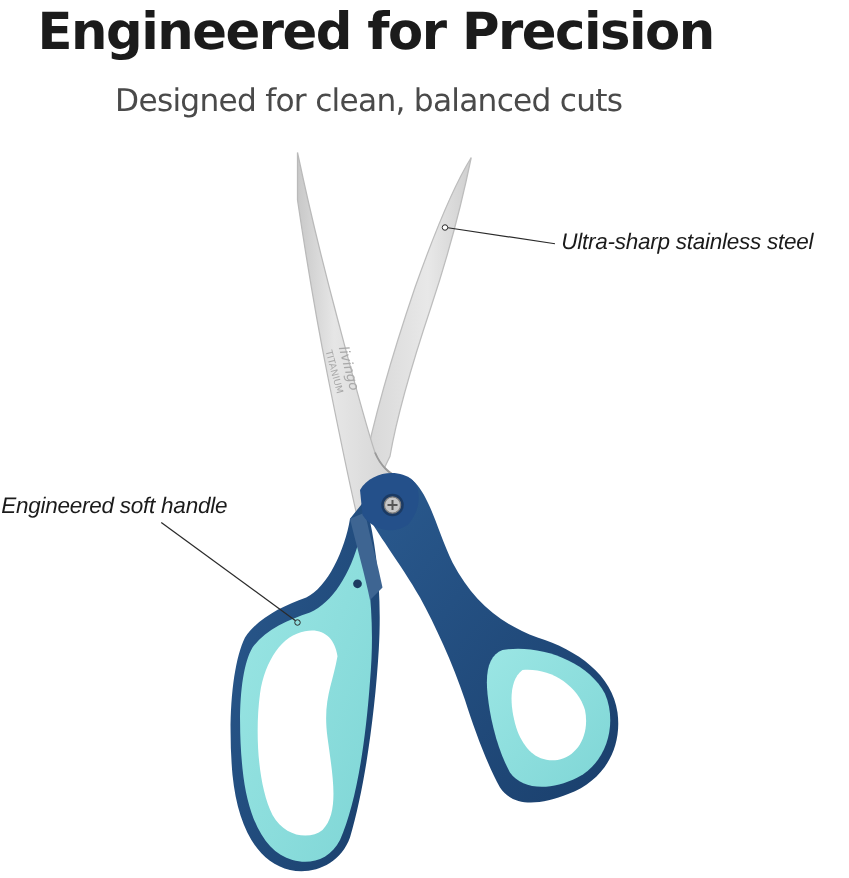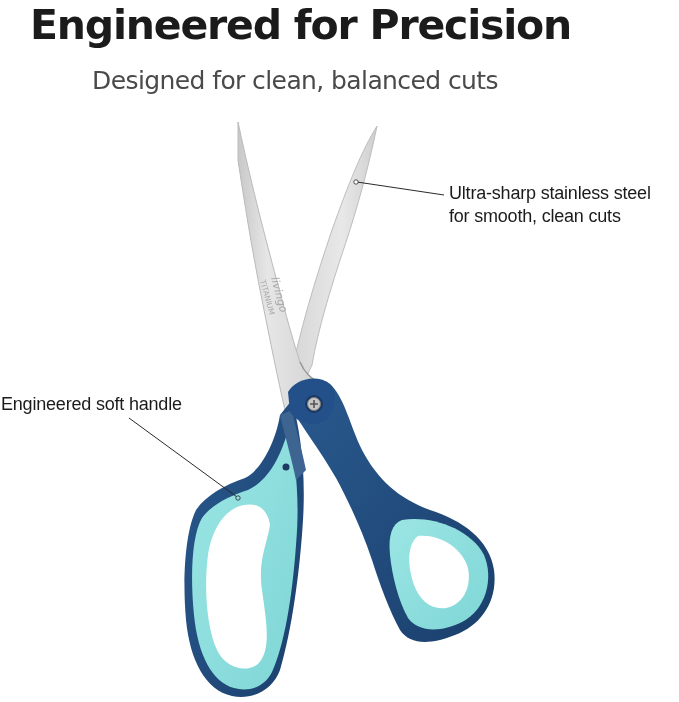--- a/index.html
+++ b/index.html
@@ -40,20 +40,21 @@
       color: #4a4a4a;
       line-height: 36px;
     }
     .callout {
       position: absolute;
       font-family: "Liberation Sans", "DejaVu Sans", sans-serif;
       color: #1b1b1b;
       font-size: 18px;
       line-height: 23px;
       letter-spacing: -0.2px;
+      font-style: italic;
     }
     .callout-blade {
       left: 449px;
       top: 182px;
     }
     .callout-handle {
       left: 1px;
       top: 393px;
     }
     .illustration {
@@ -138,20 +139,19 @@
       <circle cx="356" cy="182" r="2.2" fill="#ffffff" stroke="#2a2a2a" stroke-width="0.8"></circle>
     </g>
     <g>
       <line x1="129" y1="418" x2="237" y2="497" stroke="#2a2a2a" stroke-width="1"></line>
       <circle cx="238" cy="498" r="2.2" fill="#8fe0df" stroke="#2a2a2a" stroke-width="0.8"></circle>
     </g>
   </svg>
 
   <div class="callout callout-blade">
     <div>Ultra-sharp stainless steel</div>
-    <div>for smooth, clean cuts</div>
   </div>
 
   <div class="callout callout-handle">
     <div>Engineered soft handle</div>
   </div>
 
 </div>
 
 </body></html>

